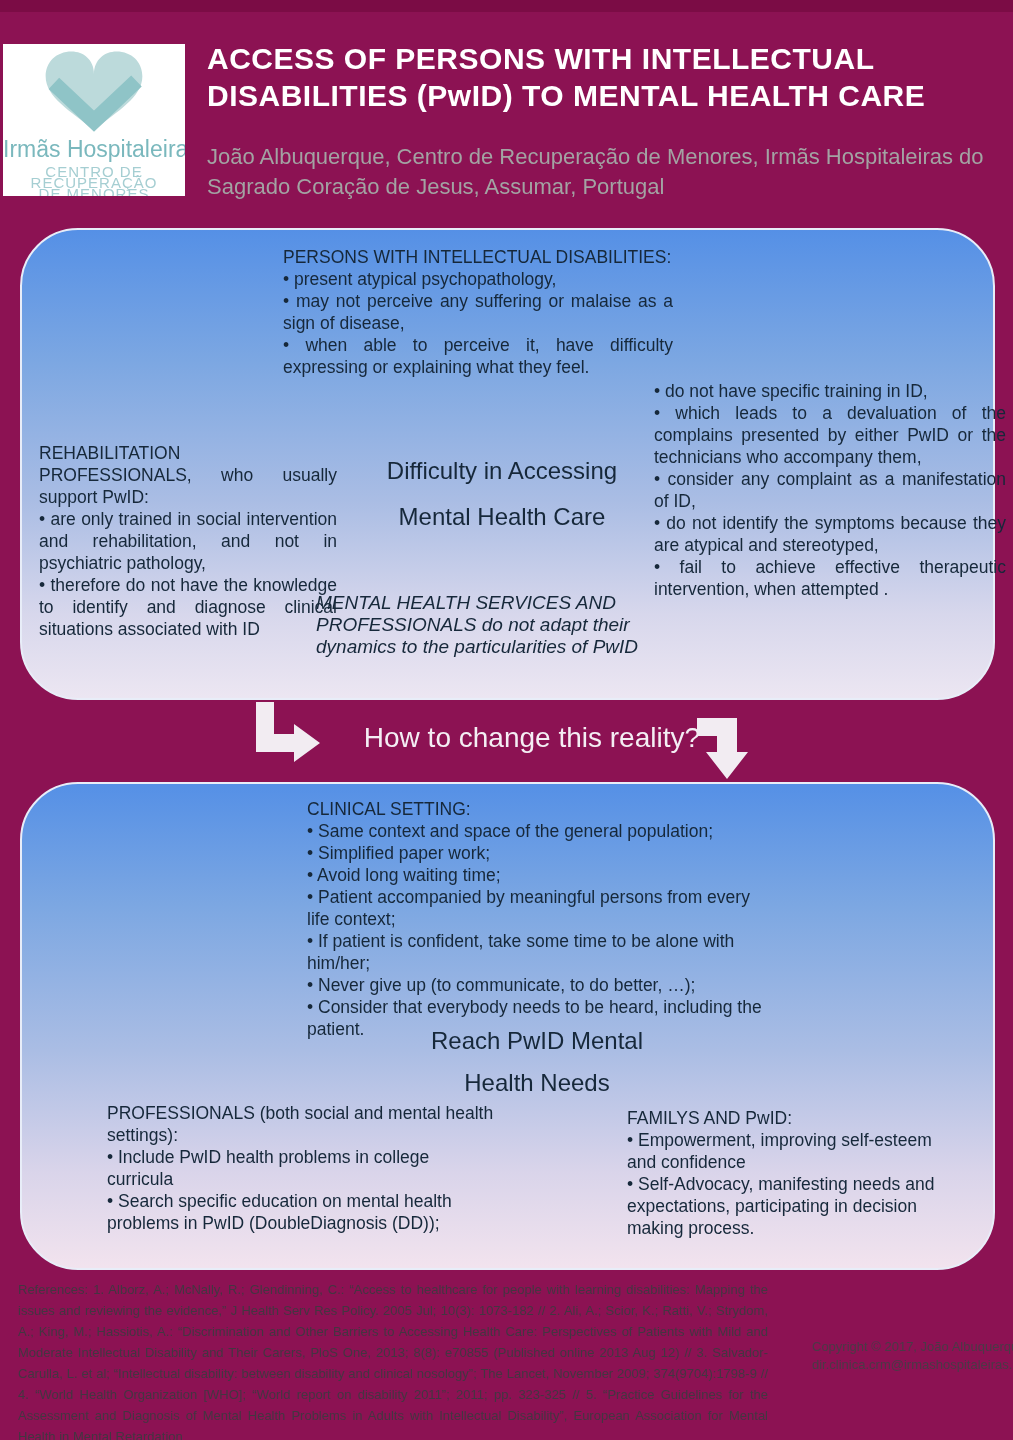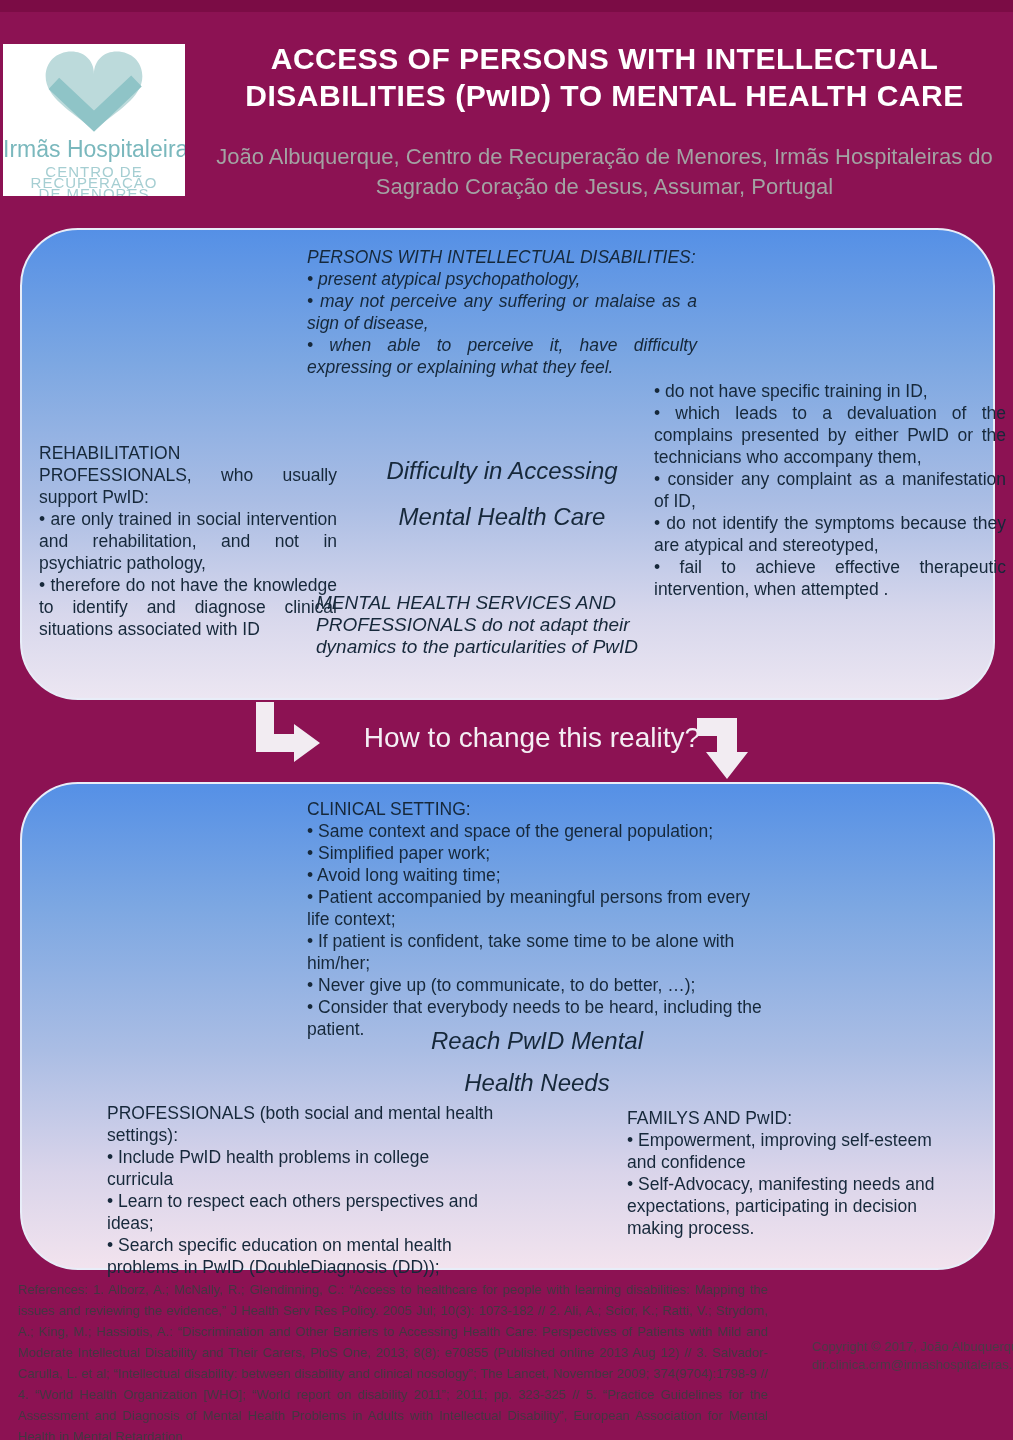--- a/index.html
+++ b/index.html
@@ -5,34 +5,34 @@
   html,body{margin:0;padding:0;}
   body{background:#555;font-family:"Liberation Sans","DejaVu Sans",sans-serif;}
   .poster{position:relative;width:1013px;height:1440px;background:#8c1253;overflow:hidden;margin:0 auto;}
   .topstrip{position:absolute;left:0;top:0;width:100%;height:12px;background:#7b0c45;}
 
   
   .logo-box{position:absolute;left:3px;top:44px;width:182px;height:152px;background:#ffffff;overflow:hidden;text-align:center;}
   .logo-heart{display:block;margin:4px auto 0 auto;}
   .logo-name{font-size:23px;color:#7ab8bd;letter-spacing:0px;white-space:nowrap;margin-top:-4px;}
   .logo-sub{font-size:15px;color:#a5ced2;letter-spacing:1px;line-height:11px;margin-top:3px;}
-  .title-wrap{position:absolute;left:207px;top:40px;width:795px;text-align:center;}
+  .title-wrap{position:absolute;left:207px;top:40px;width:795px;}
   .title{color:#ffffff;font-weight:bold;font-size:30px;line-height:37px;letter-spacing:0.5px;}
   .authors{color:#a3a3a3;font-size:22px;line-height:30px;margin-top:28px;}
 
   
   .gbox{position:absolute;left:20px;width:971px;border-radius:58px;border:2px solid #e8edf8;}
   .box1{top:228px;height:468px;background:linear-gradient(180deg,#5590e6 0%,#7ca7e2 28%,#aabde4 58%,#d7d7ec 82%,#ece6f2 100%);}
   .box2{top:782px;height:484px;background:linear-gradient(180deg,#5590e6 0%,#7ca7e2 25%,#aabde4 55%,#d9d4ea 80%,#f2e3ee 100%);}
   .blk{position:absolute;color:#16283a;font-size:17.5px;line-height:22px;}
   .blk .hd{margin:0 0 0 0;}
   .blk ul{margin:0;padding:0;list-style:none;}
   .blk li::before{content:"• ";}
   .just{text-align:justify;}
-  .center-head{position:absolute;color:#16283a;font-size:24px;text-align:center;line-height:46px;font-style:italic;}
+  .center-head{position:absolute;color:#16283a;font-size:24px;text-align:center;line-height:46px;}
   .center-note{position:absolute;color:#16283a;font-size:19px;line-height:22px;text-align:left;font-style:italic;}
 
   
   .question{position:absolute;left:310px;top:722px;width:390px;text-align:right;color:#f4eef4;font-size:28px;}
   .arrow{position:absolute;}
 
   
   .references{position:absolute;left:18px;top:1279px;width:750px;color:#433641;font-size:13px;line-height:21px;text-align:justify;}
   .copyright{position:absolute;left:772px;top:1338px;width:232px;color:#4a3a46;font-size:13px;line-height:18px;margin-left:40px;}
 </style>
@@ -56,21 +56,21 @@
 
   <div class="title-wrap">
     <div class="title">
       <div>ACCESS OF PERSONS WITH INTELLECTUAL</div>
       <div>DISABILITIES (PwID) TO MENTAL HEALTH CARE</div>
     </div>
     <div class="authors">João Albuquerque, Centro de Recuperação de Menores, Irmãs Hospitaleiras do Sagrado Coração de Jesus, Assumar, Portugal</div>
   </div>
 
   <div class="gbox box1">
-    <div class="blk just" style="left:285px;top:16px;width:390px;font-style:italic;">
+    <div class="blk just" style="left:261px;top:16px;width:390px;">
       <div class="hd">PERSONS WITH INTELLECTUAL DISABILITIES:</div>
       <ul>
         <li>present atypical psychopathology,</li>
         <li>may not perceive any suffering or malaise as a sign of disease,</li>
         <li>when able to perceive it, have difficulty expressing or explaining what they feel.</li>
       </ul>
     </div>
 
     <div class="blk just" style="left:17px;top:185px;width:298px;margin-top:27px;">
       <div class="hd">REHABILITATION PROFESSIONALS, who usually support PwID:</div>
@@ -122,21 +122,20 @@
 
     <div class="center-head" style="left:365px;top:236px;width:300px;line-height:42px;">
       <div>Reach PwID Mental</div>
       <div>Health Needs</div>
     </div>
 
     <div class="blk" style="left:85px;top:318px;width:392px;">
       <div class="hd">PROFESSIONALS (both social and mental health settings):</div>
       <ul>
         <li>Include PwID health problems in college curricula</li>
-        <li>Learn to respect each others perspectives and ideas;</li>
         <li>Search specific education on mental health problems in PwID (DoubleDiagnosis (DD));</li>
       </ul>
     </div>
 
     <div class="blk" style="left:605px;top:323px;width:335px;">
       <div class="hd">FAMILYS AND PwID:</div>
       <ul>
         <li>Empowerment, improving self-esteem and confidence</li>
         <li>Self-Advocacy, manifesting needs and expectations, participating in decision making process.</li>
       </ul>

